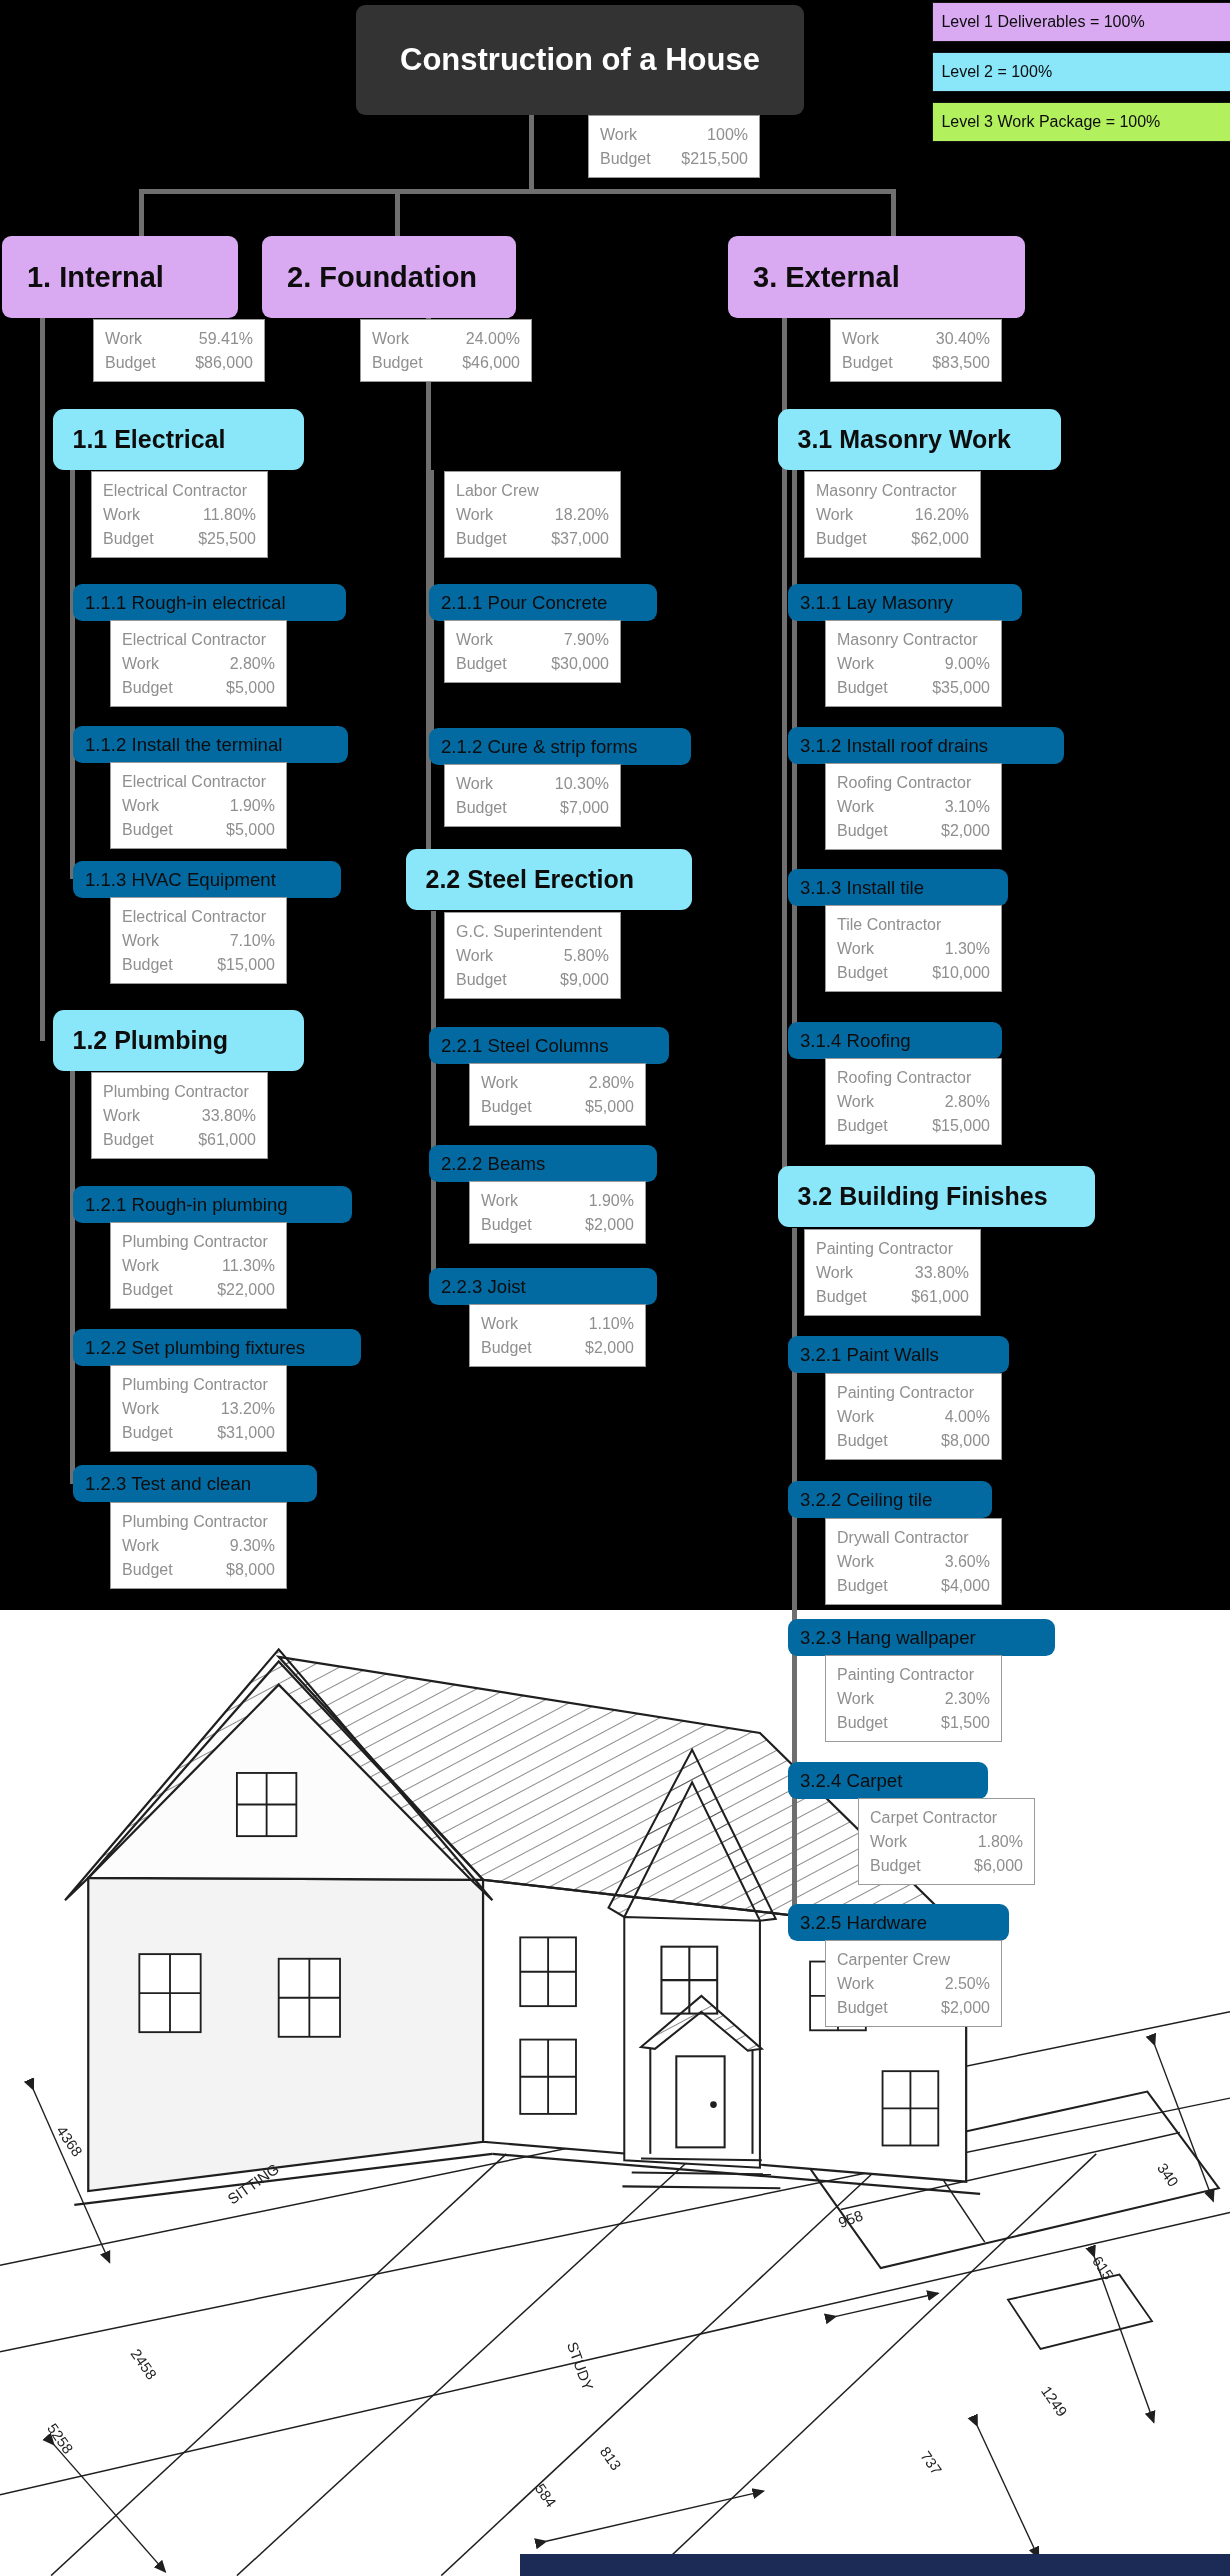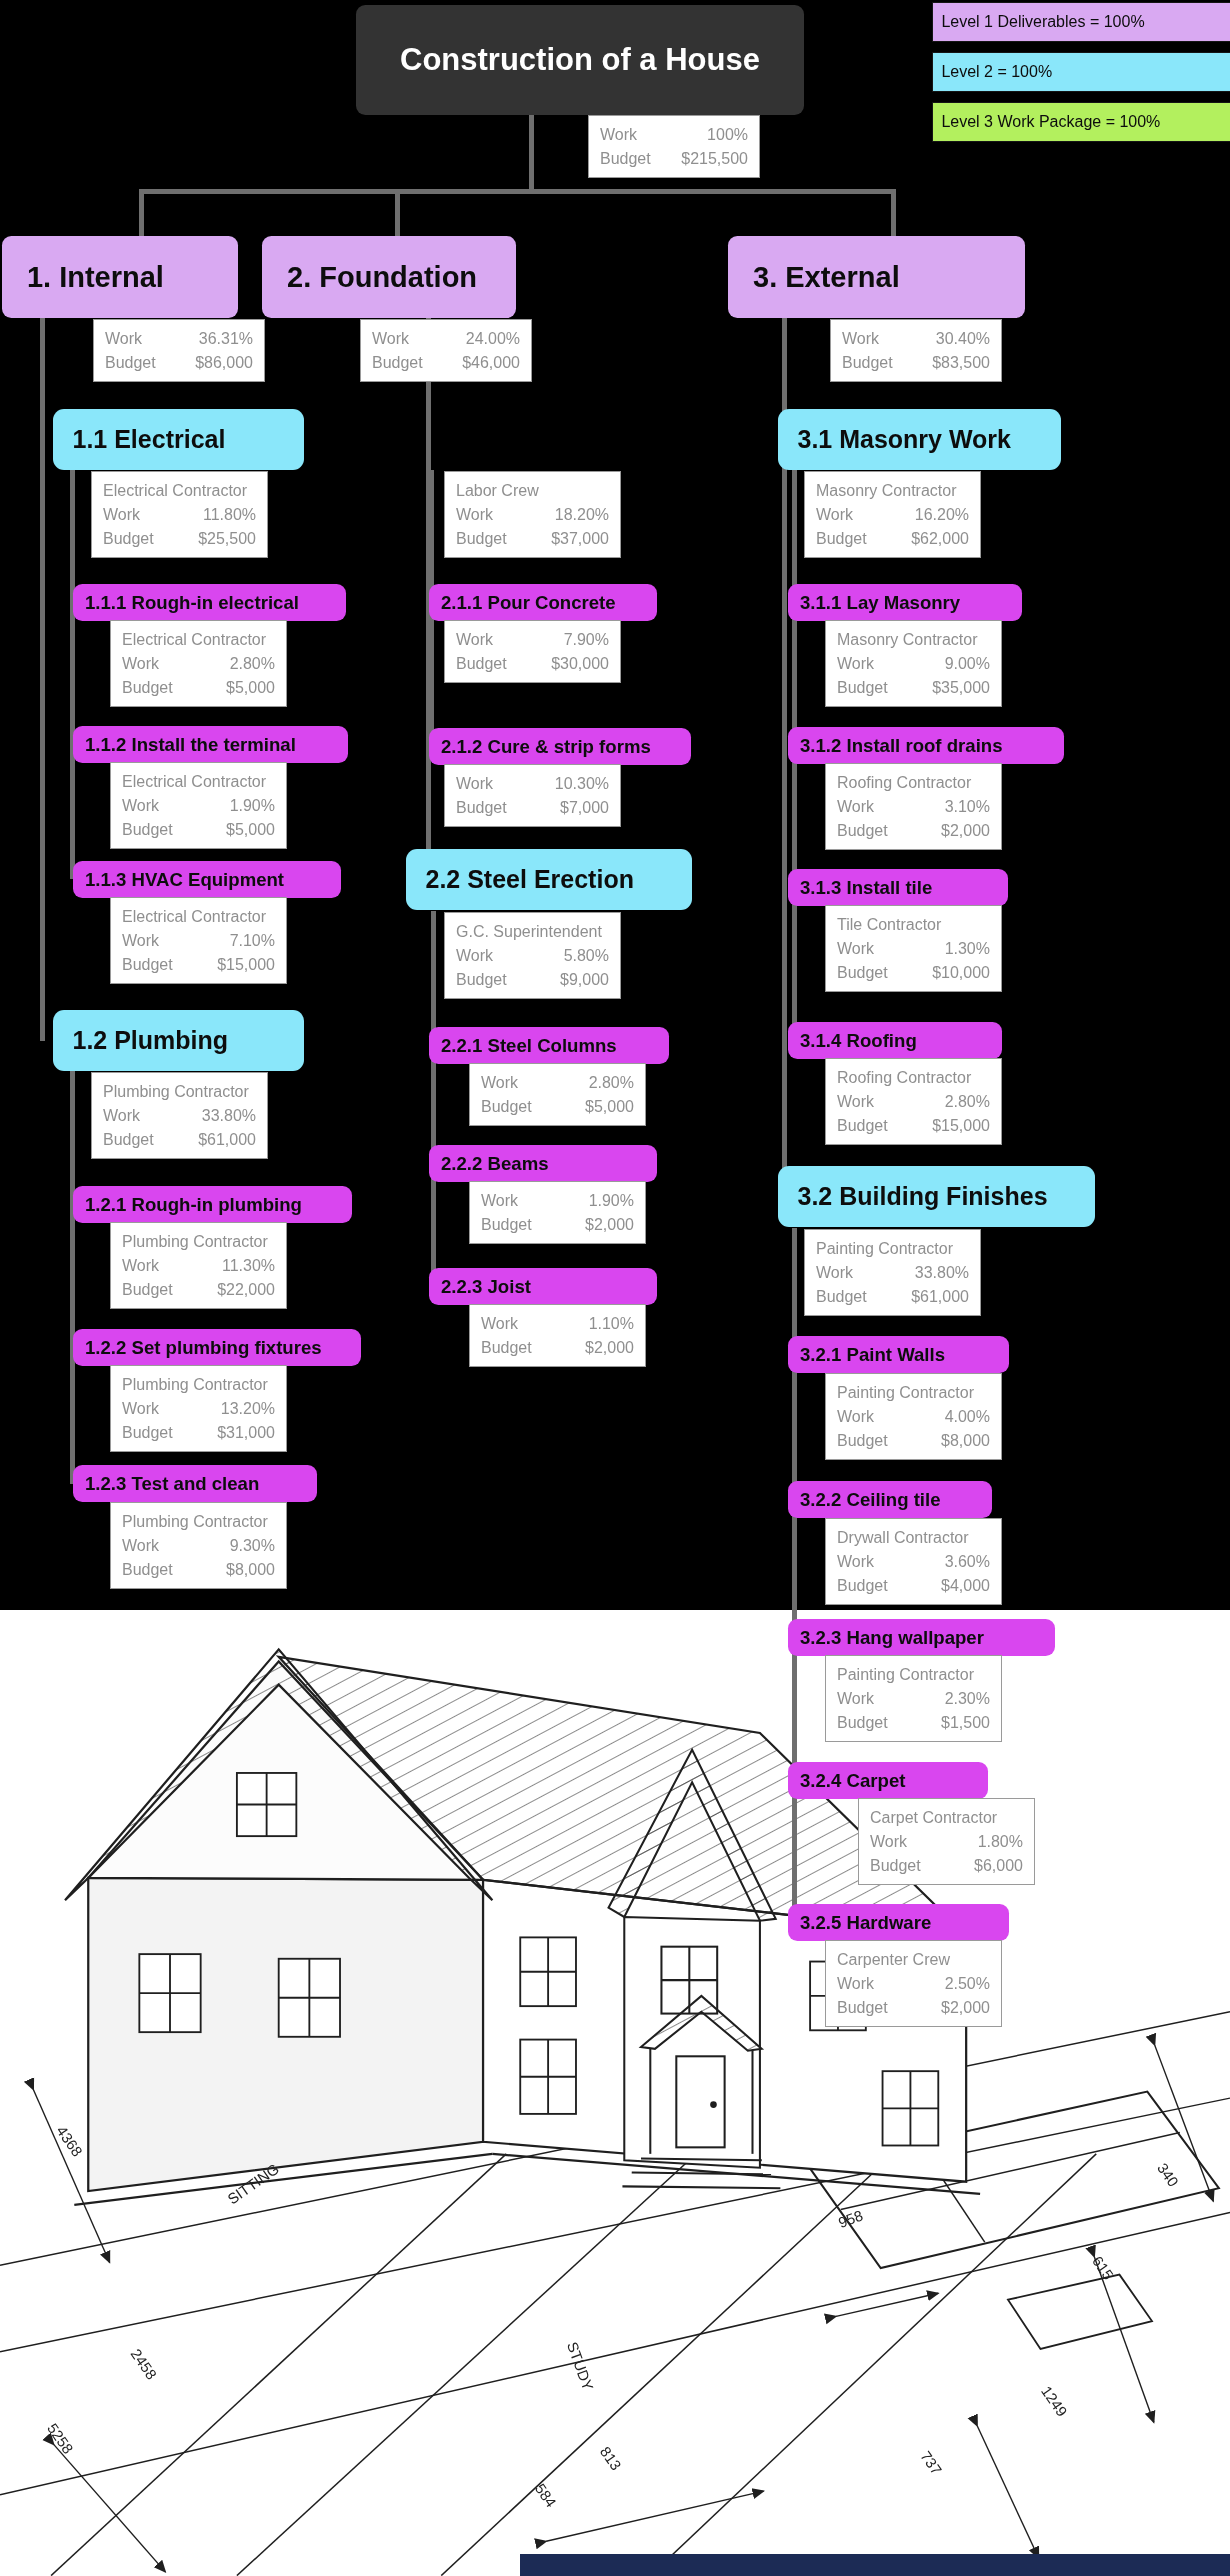--- a/index.html
+++ b/index.html
@@ -7,22 +7,22 @@
           font-family:"Liberation Sans",sans-serif;}
   .titlebox{position:absolute;left:356px;top:4.6px;width:448px;height:110px;background:#333;
             border-radius:9.3px;color:#fff;font-size:31px;font-weight:bold;
             display:flex;align-items:center;justify-content:center;}
   .lvl1{position:absolute;height:82px;background:#d9a9f2;border-radius:9.3px;display:flex;
         align-items:center;padding-left:25px;font-size:29px;font-weight:bold;color:#0d0d0d;
         box-sizing:border-box;}
   .lvl2{position:absolute;height:61px;background:#8ae7fa;border-radius:11px;display:flex;
         align-items:center;padding-left:19.5px;font-size:25px;font-weight:bold;color:#0d0d0d;
         box-sizing:border-box;}
-  .lvl3{position:absolute;height:37px;background:#d946ef;border-radius:9.3px;display:flex;
-        align-items:center;padding-left:12px;font-size:18.6px;font-weight:bold;color:#0d0d0d;
+  .lvl3{position:absolute;height:37px;background:#0369a1;border-radius:9.3px;display:flex;
+        align-items:center;padding-left:12px;font-size:18.6px;font-weight:normal;color:#0d0d0d;
         box-sizing:border-box;white-space:nowrap;}
   .stat{position:absolute;width:177px;background:#fff;border:1.9px solid #9a9a9a;
         padding:6.5px 11px;box-sizing:border-box;color:#8f8f8f;font-size:16px;}
   .stat.w185{width:172px;}
   .stat .crow{line-height:24px;white-space:nowrap;}
   .stat .row{display:flex;justify-content:space-between;line-height:24px;}
   .vline,.hline{position:absolute;background:#6f6f6f;}
   .legend-item{position:absolute;left:932px;width:321px;height:40px;border:1.9px solid #151515;
         box-sizing:border-box;display:flex;align-items:center;padding-left:8.4px;font-size:16px;
         color:#0d0d0d;}
@@ -182,21 +182,21 @@
   <div class="legend-item lg3" style="top:102px;">
     <span>Level 3 Work Package = 100%</span>
   </div>
 
   <div class="lvl1" style="left:1.9px;top:236px;width:236px;">
     <span>1. Internal</span>
   </div>
   <div class="stat w185" style="left:93px;top:319px;">
     <div class="row">
         <span>Work</span>
-        <span>36.31%</span>
+        <span>59.41%</span>
       </div>
     <div class="row">
         <span>Budget</span>
         <span>$86,000</span>
       </div>
   </div>
 
   <div class="lvl1" style="left:262px;top:236px;width:254px;">
     <span>2. Foundation</span>
   </div>

